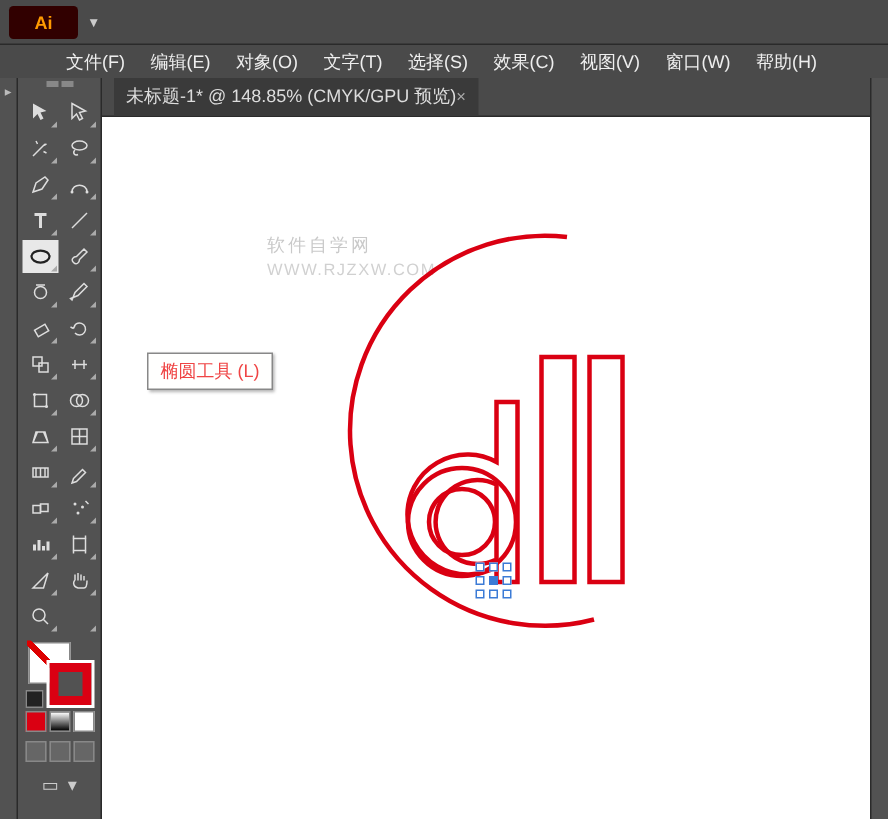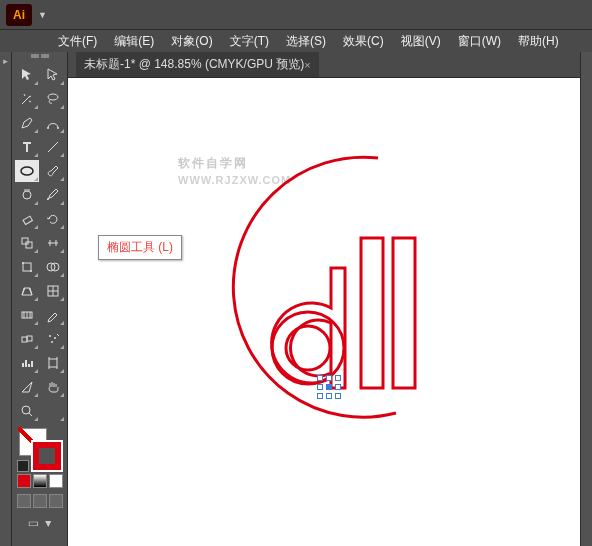--- a/index.html
+++ b/index.html
@@ -1,21 +1,21 @@
 <!DOCTYPE html>
 <html><head>
 <meta charset="utf-8">
 <style>
 *{box-sizing:border-box;margin:0;padding:0;font-family:"Microsoft YaHei",Arial,sans-serif;font-size:12px;user-select:none}
 html,body{width:592px;height:546px;overflow:hidden}
 body{background:#333;color:#ccc}
 .titlebar{height:30px;background:#4a4a4a;display:flex;align-items:center;border-bottom:1px solid #2a2a2a}
-.app-icon{width:26px;height:22px;background:#310000;color:#ff9a00;display:flex;align-items:center;justify-content:center;font-weight:bold;font-size:12px;margin-left:6px;border-radius:3px}
+.app-icon{width:46px;height:22px;background:#310000;color:#ff9a00;display:flex;align-items:center;justify-content:center;font-weight:bold;font-size:12px;margin-left:6px;border-radius:3px}
 .title-arrow{margin-left:6px;color:#ccc;font-size:9px}
-.menubar{height:22px;background:#4a4a4a;display:flex;align-items:center;padding-left:52px;gap:5px}
+.menubar{height:22px;background:#4a4a4a;display:flex;align-items:center;padding-left:38px;gap:5px}
 .menubar span{color:#eee;font-size:12px;padding:2px 6px;cursor:default}
 .workspace{display:flex;height:calc(100% - 52px)}
 .left-strip{width:12px;background:#525252;border-right:1px solid #2a2a2a;display:flex;flex-direction:column;align-items:center;padding-top:4px}
 .left-strip .chev{color:#bbb;font-size:9px}
 .toolbox{width:56px;background:#525252;border-right:1px solid #2a2a2a;display:flex;flex-direction:column;align-items:center;padding-top:2px}
 .tool-tabs{height:8px;width:100%;display:flex;justify-content:center;gap:2px;margin-bottom:2px}
 .tool-tabs div{width:8px;height:4px;background:#888}
 .tool-grid{display:grid;grid-template-columns:24px 24px;gap:2px}
 .tool{width:24px;height:22px;display:flex;align-items:center;justify-content:center;color:#ddd;font-size:14px;position:relative}
 .tool.active{background:#e8e8e8;color:#222}
@@ -29,21 +29,21 @@
 .color-row{display:flex;gap:2px;margin-top:2px}
 .color-row div{width:14px;height:14px;border:1px solid #888}
 .mode-row{display:flex;gap:2px;margin-top:6px}
 .mode-row div{width:14px;height:14px;border:1px solid #888;background:#666}
 .bottom-icons{display:flex;gap:6px;margin-top:8px;color:#ccc}
 .main{flex:1;display:flex;flex-direction:column;background:#4a4a4a}
 .doc-tab-bar{height:26px;background:#4a4a4a;display:flex;align-items:center;padding-left:8px;border-bottom:1px solid #2a2a2a}
 .doc-tab{background:#3a3a3a;padding:4px 8px;color:#ddd;font-size:12px;display:flex;align-items:center;gap:0}
 .doc-tab .x{color:#aaa;font-size:11px}
 .canvas-wrap{flex:1;background:#fff;position:relative;overflow:hidden}
-.watermark{position:absolute;top:64px;left:110px;font-size:28px;font-weight:bold;color:#888;opacity:.45;pointer-events:none;letter-spacing:2px}
+.watermark{position:absolute;top:64px;left:110px;font-size:28px;font-weight:normal;color:#888;opacity:.45;pointer-events:none;letter-spacing:2px}
 .watermark .sub{display:block;font-size:11px;letter-spacing:1px;text-align:right;color:#999}
 .art{position:absolute;top:40px;left:80px}
 .sel-handles{position:absolute;top:300px;left:252px;width:18px;height:18px}
 .sel-handles .h{position:absolute;width:6px;height:6px;background:#fff;border:1px solid #3b7bd6}
 .sel-handles .h.tl{top:-3px;left:-3px}.sel-handles .h.tr{top:-3px;right:-3px}
 .sel-handles .h.bl{bottom:-3px;left:-3px}.sel-handles .h.br{bottom:-3px;right:-3px}
 .sel-handles .h.tc{top:-3px;left:6px}.sel-handles .h.bc{bottom:-3px;left:6px}
 .sel-handles .h.ml{top:6px;left:-3px}.sel-handles .h.mr{top:6px;right:-3px}
 .sel-handles .c{position:absolute;top:6px;left:6px;width:6px;height:6px;background:#3b7bd6}
 .tooltip{position:absolute;top:157px;left:30px;background:#fffffe;border:1px solid #888;padding:3px 8px;color:#ef4444;font-size:12px;z-index:10;box-shadow:1px 1px 2px rgba(0,0,0,.3)}

